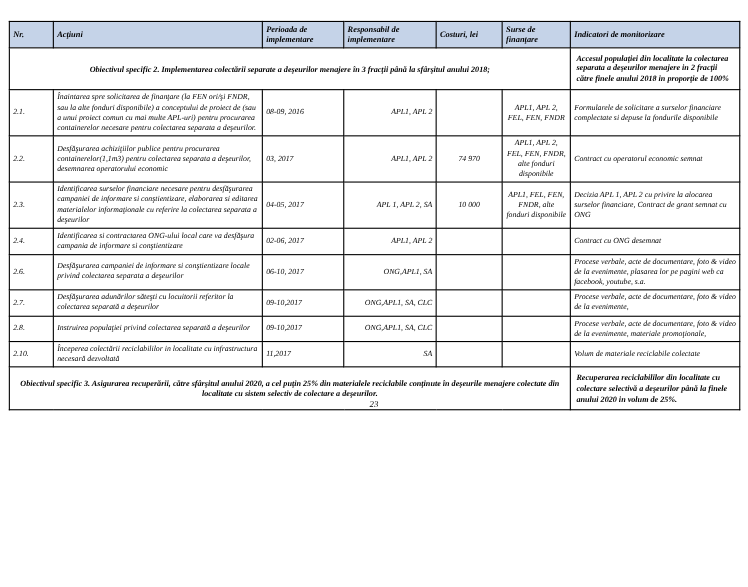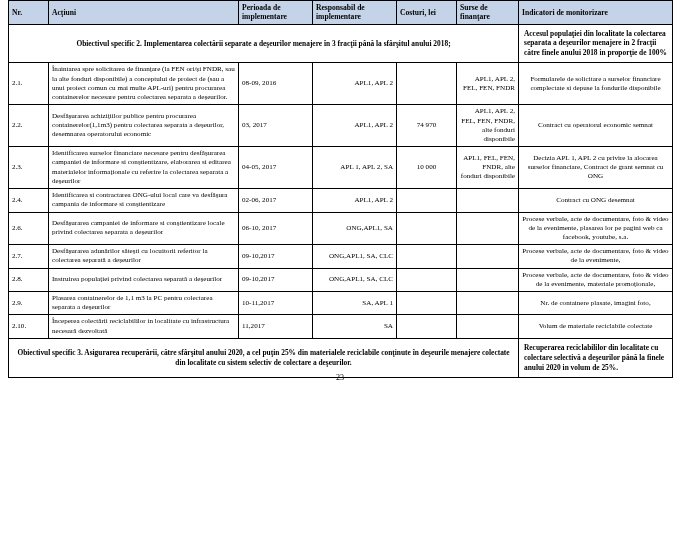--- a/index.html
+++ b/index.html
@@ -12,21 +12,22 @@
     height: 534px;
     font-family: "Liberation Serif", "DejaVu Serif", serif;
     color: #000000;
     overflow: hidden;
   }
   .page {
     position: relative;
     width: 680px;
     height: 386px;
     box-sizing: border-box;
-    padding: 0 8px 0 8px;
+    padding: 19px 8px 0 8px;
+    font-style: italic;
   }
   table.plan {
     border-collapse: collapse;
     width: 664px;
     table-layout: fixed;
     font-size: 7.1px;
     line-height: 1.30;
   }
   table.plan td, table.plan th {
     border: 1px solid #000000;
@@ -69,26 +70,26 @@
   td.c-resp {
     text-align: right;
     padding-left: 5px;
     vertical-align: middle;
   }
   td.c-cost {
     text-align: center;
     vertical-align: middle;
   }
   td.c-surse {
-    text-align: right;
+    text-align: center;
     padding-left: 5px;
     vertical-align: middle;
   }
   td.c-ind {
-    text-align: center;
+    text-align: left;
     padding-left: 5px;
     vertical-align: middle;
   }
   tr.objective td.obj-text {
     font-weight: bold;
     text-align: center;
     vertical-align: middle;
     font-size: 7.4px;
     padding: 5px 6px;
     line-height: 1.32;
@@ -99,21 +100,21 @@
     vertical-align: middle;
     font-size: 7.4px;
     padding: 4px 5px;
     line-height: 1.35;
     margin-left: 47px;
   }
   .page-number {
     position: absolute;
     left: 0;
     right: 0;
-    bottom: 4px;
+    bottom: 14px;
     text-align: center;
     font-size: 8px;
     font-family: "Liberation Serif", "DejaVu Serif", serif;
   }
 </style>
 </head>
 <body>
 
 <div class="page">
 
@@ -209,29 +210,20 @@
       <tr>
         <td class="c-nr">2.8.</td>
         <td class="c-act">Instruirea populaţiei privind colectarea separată a deşeurilor</td>
         <td class="c-per">09-10,2017</td>
         <td class="c-resp">ONG,APL1, SA, CLC</td>
         <td class="c-cost"></td>
         <td class="c-surse"></td>
         <td class="c-ind">Procese verbale, acte de documentare, foto &amp; video de la evenimente, materiale promoţionale,</td>
       </tr>
 
-      <tr>
-        <td class="c-nr">2.9.</td>
-        <td class="c-act">Plasarea containerelor de 1,1 m3 la PC pentru colectarea separata a deşeurilor</td>
-        <td class="c-per">10-11,2017</td>
-        <td class="c-resp">SA, APL 1</td>
-        <td class="c-cost"></td>
-        <td class="c-surse"></td>
-        <td class="c-ind">Nr. de containere plasate, imagini foto,</td>
-      </tr>
 
       <tr>
         <td class="c-nr">2.10.</td>
         <td class="c-act">Începerea colectării reciclabililor in localitate cu infrastructura necesară dezvoltată</td>
         <td class="c-per">11,2017</td>
         <td class="c-resp">SA</td>
         <td class="c-cost"></td>
         <td class="c-surse"></td>
         <td class="c-ind">Volum de materiale reciclabile colectate</td>
       </tr>

